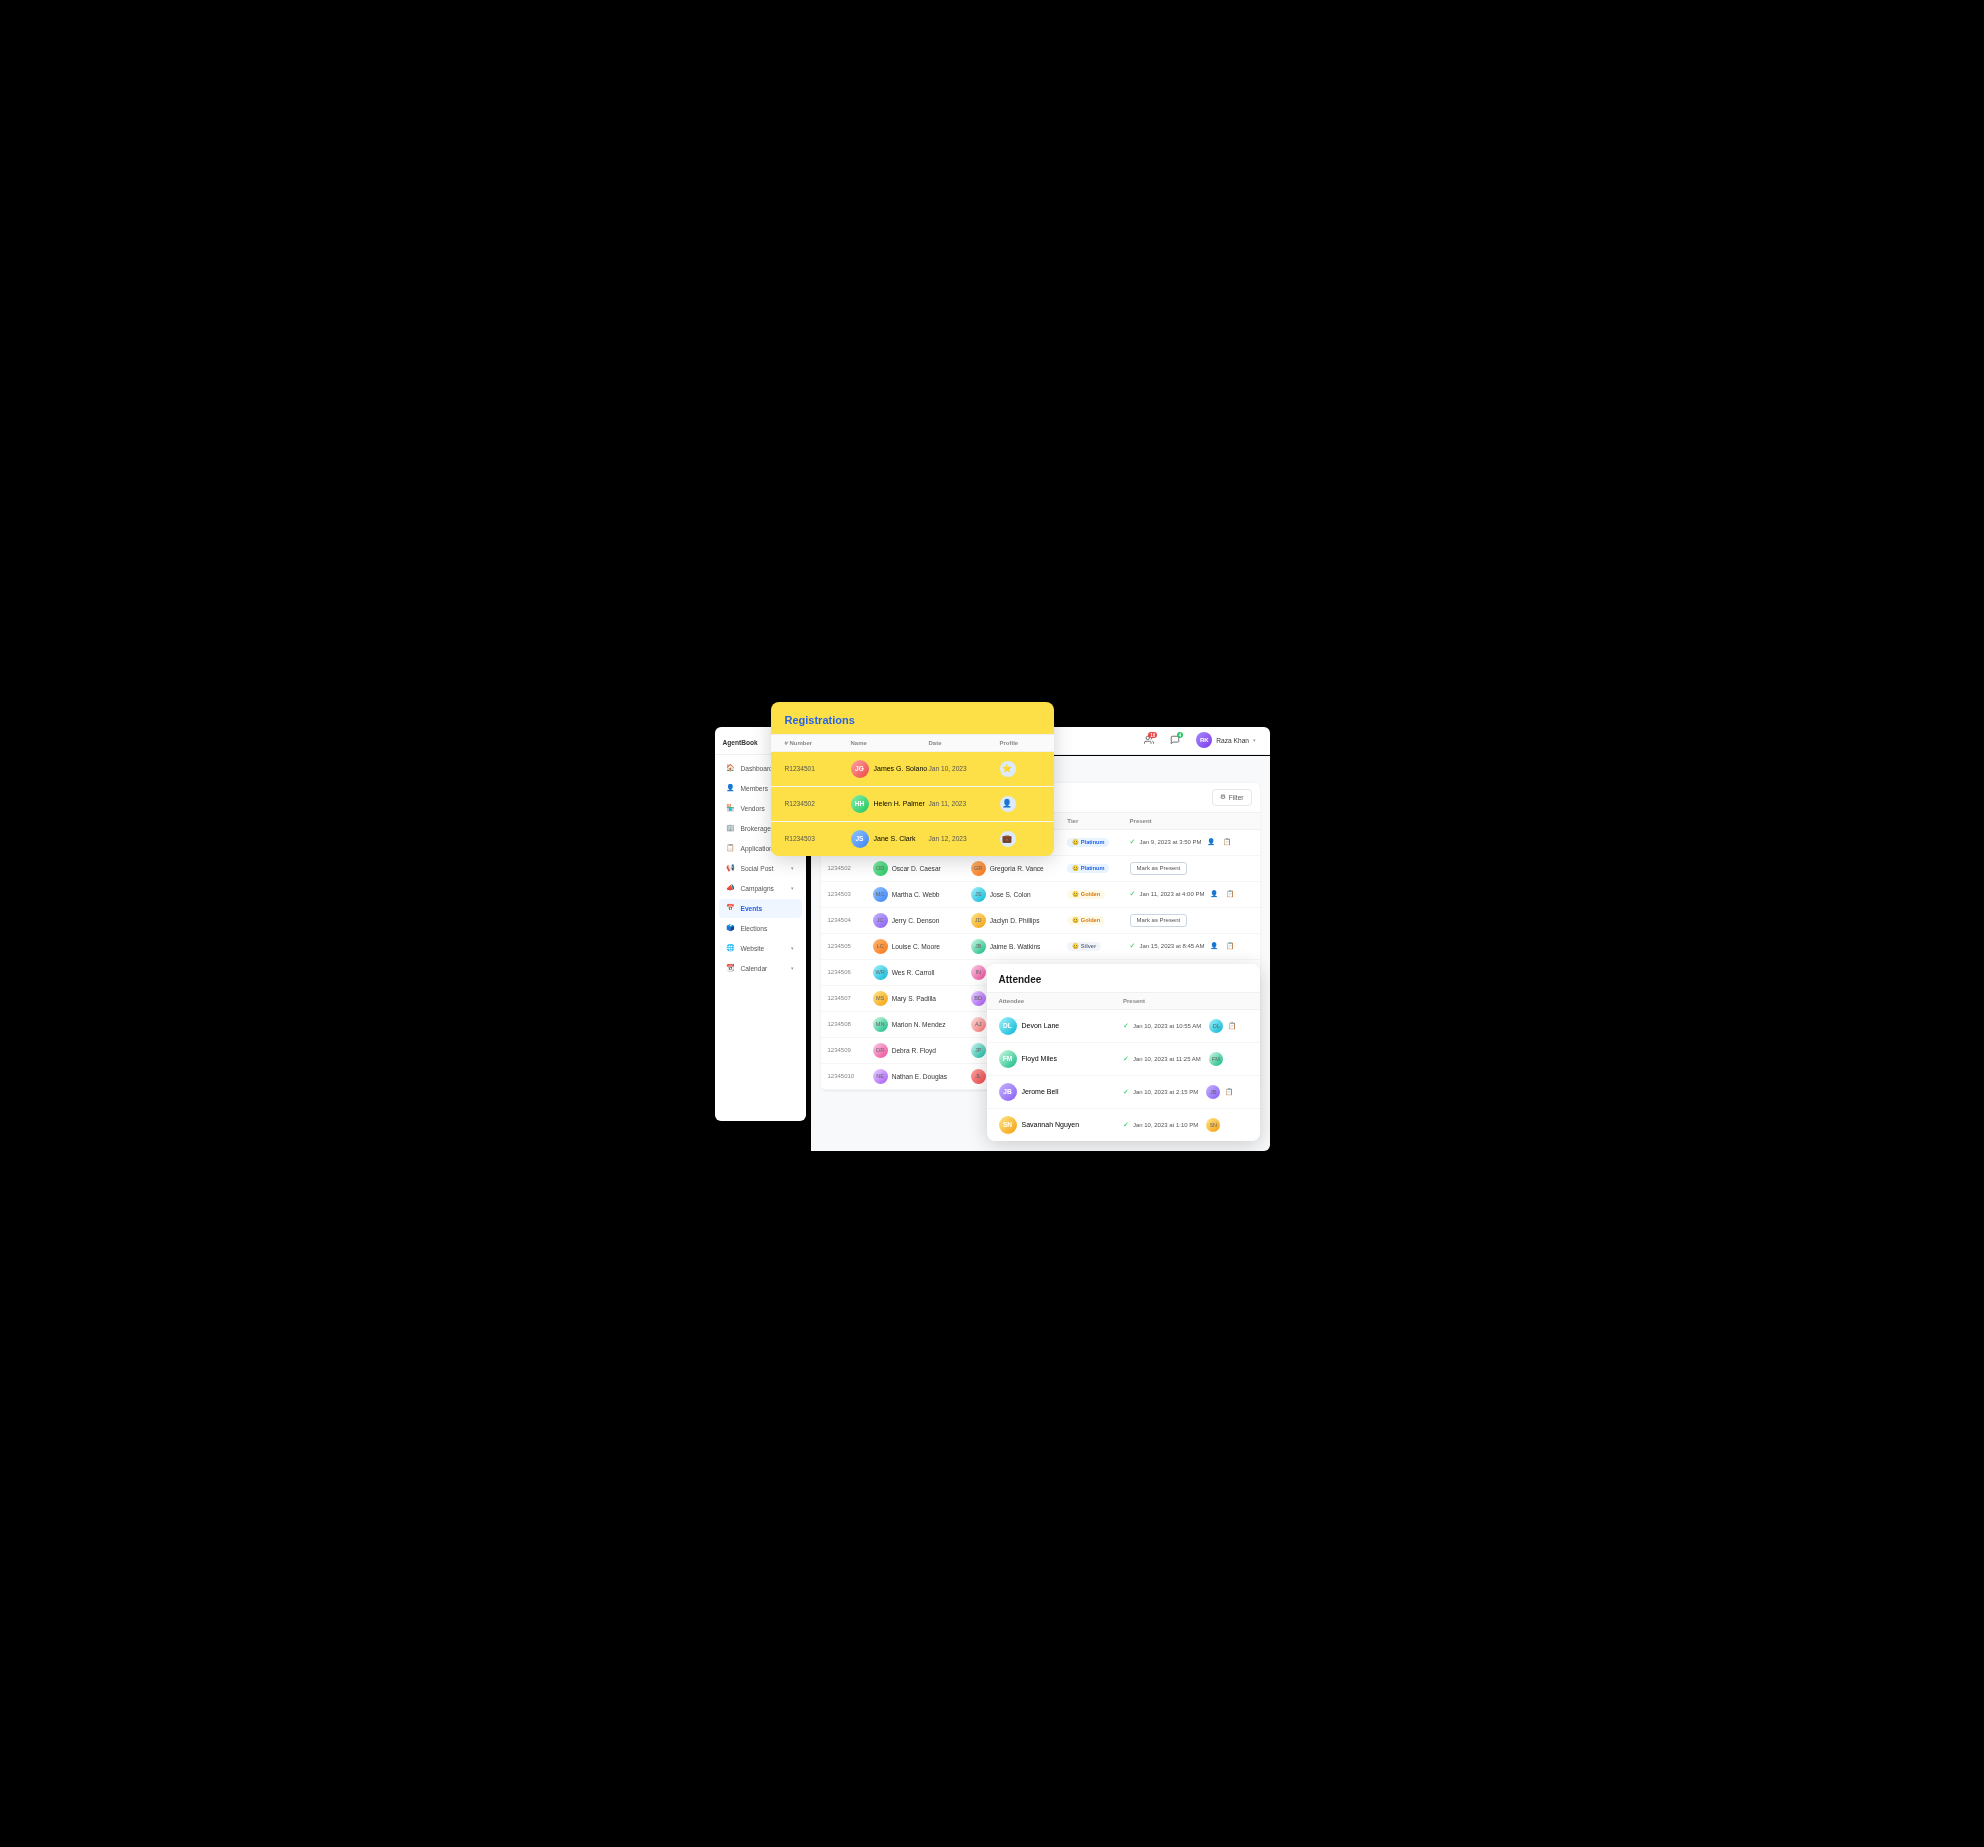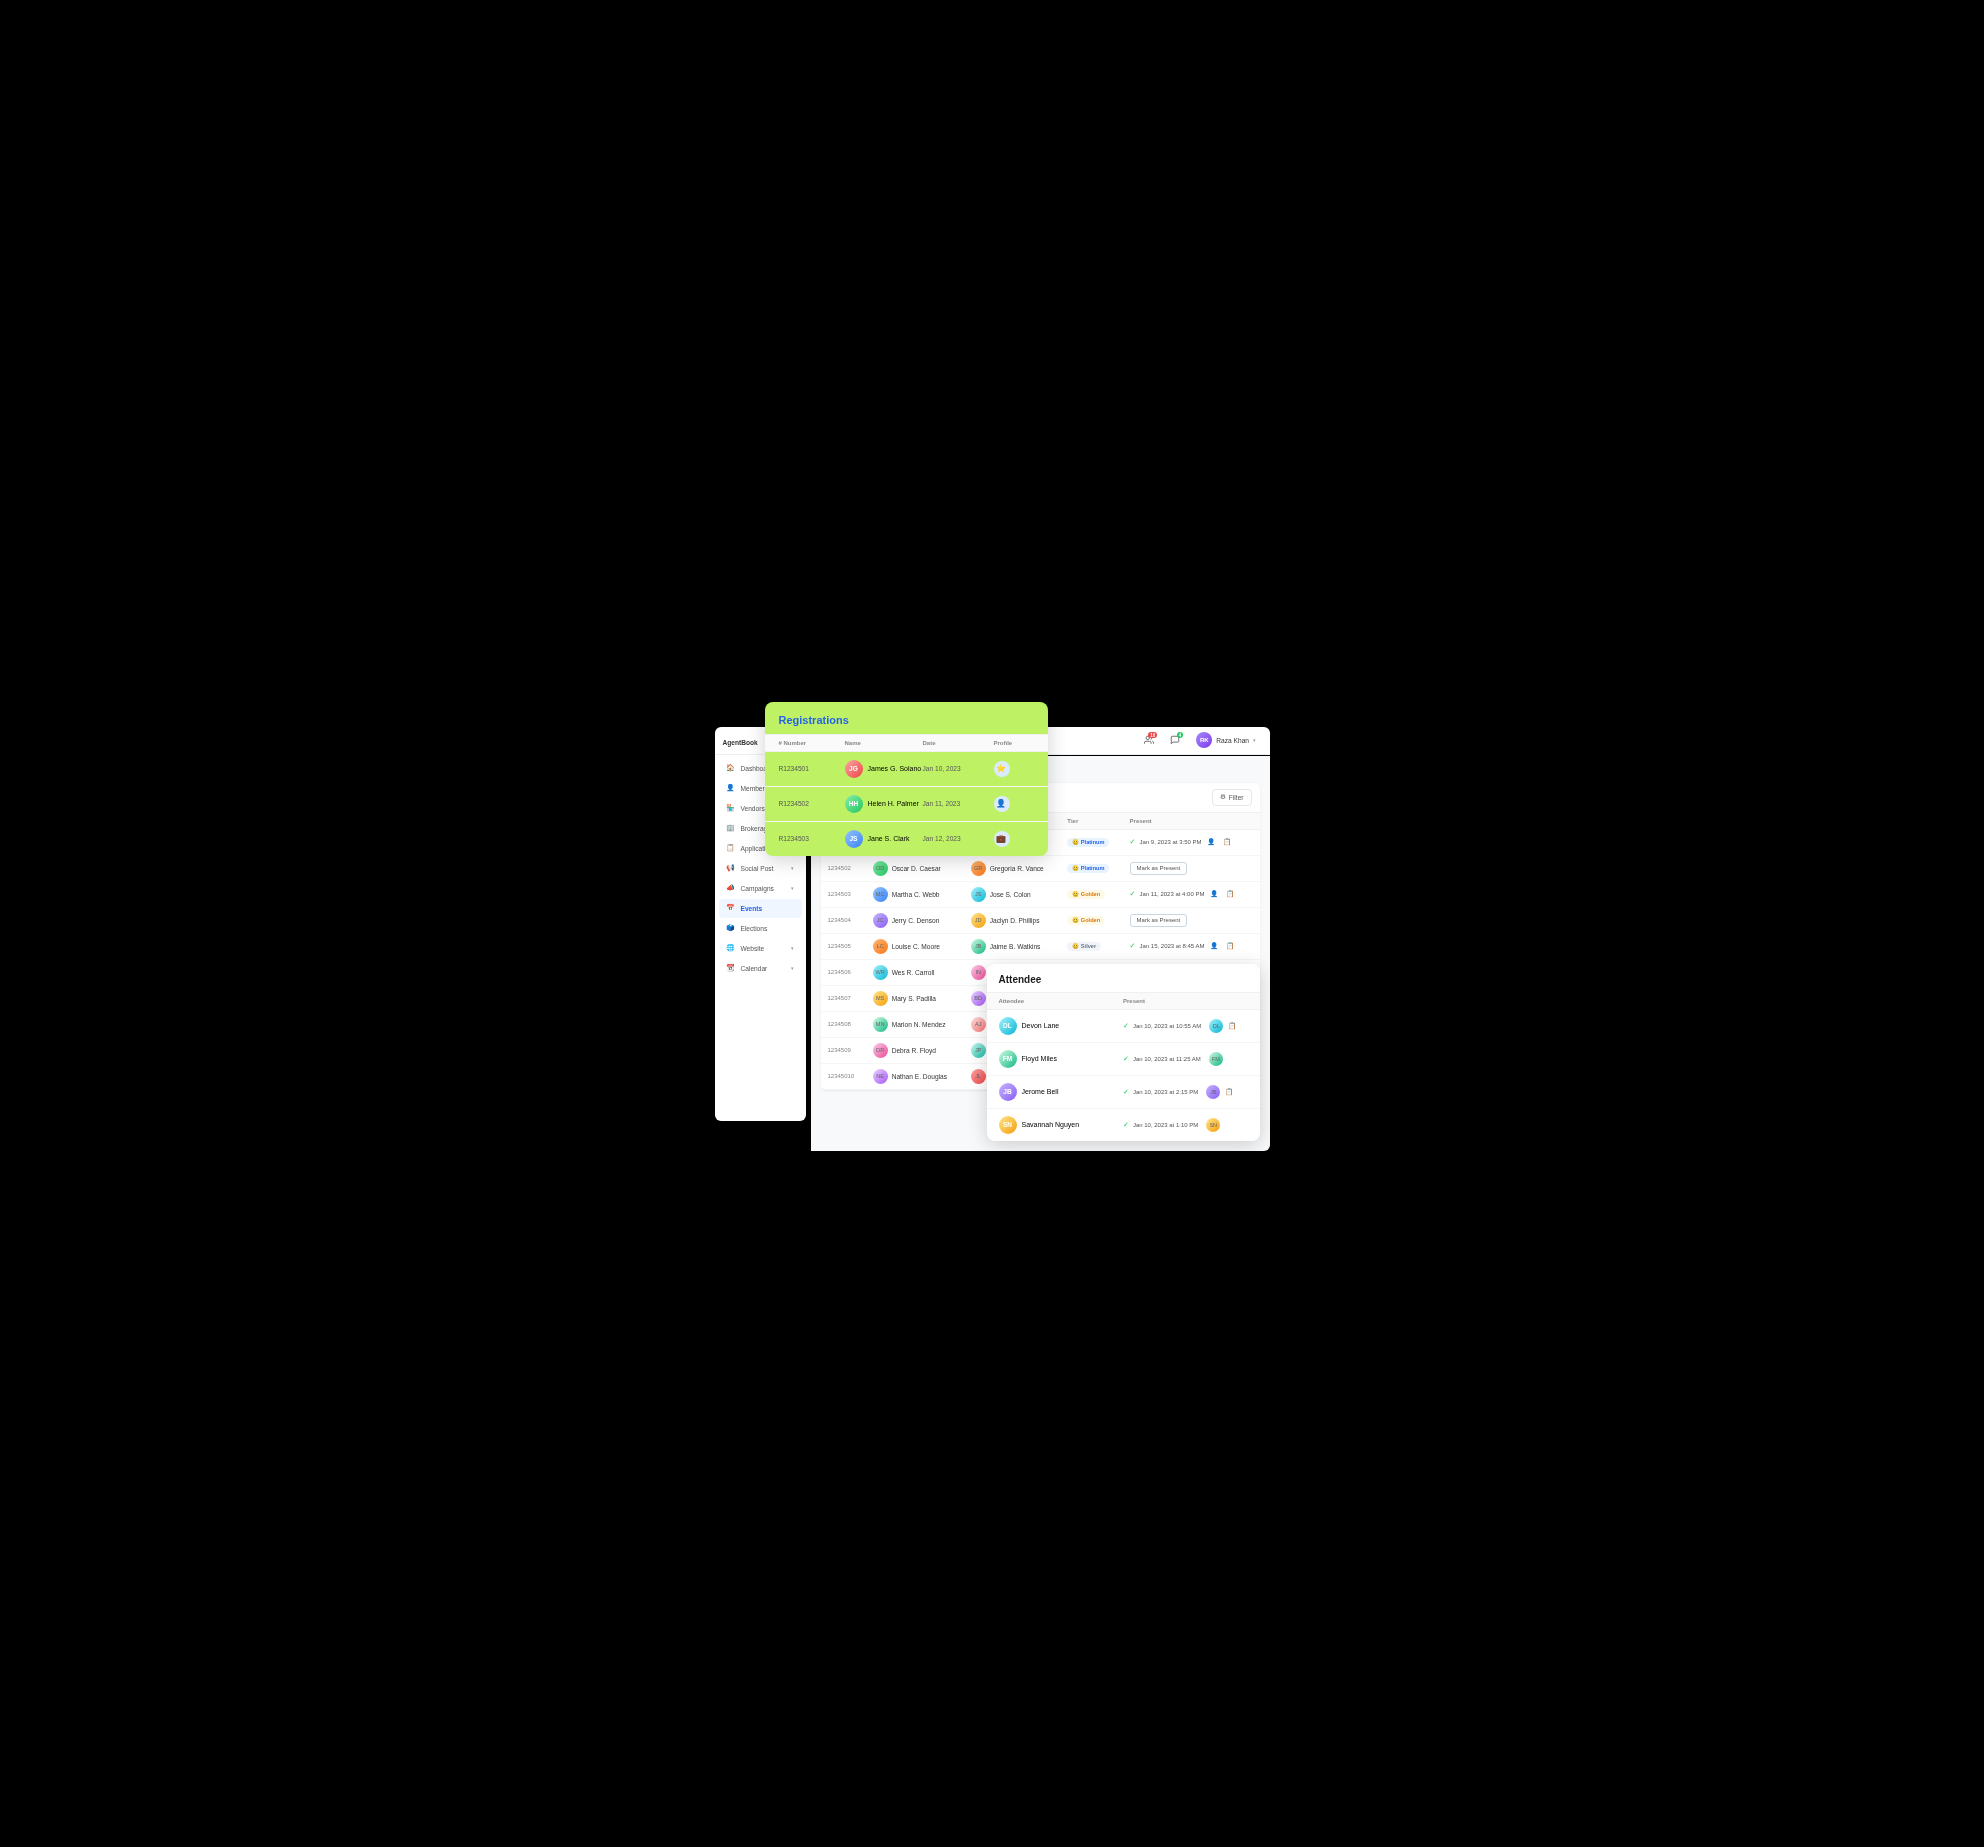--- a/index.html
+++ b/index.html
@@ -347,23 +347,23 @@
       justify-content: center;
       cursor: pointer;
       color: #999;
       font-size: 6.6px;
     }
 
     
     .registrations-card {
       position: absolute;
       top: 5px;
-      left: 50px;
+      left: 56px;
       width: 283px;
-      background: #bef264;
+      background: #fde047;
       border-radius: 8px;
       box-shadow: 0 4px 20px rgba(0,0,0,0.18);
       overflow: hidden;
       z-index: 20;
     }
 
     .registrations-card-header {
       padding: 12px 14px 8px;
     }
 

